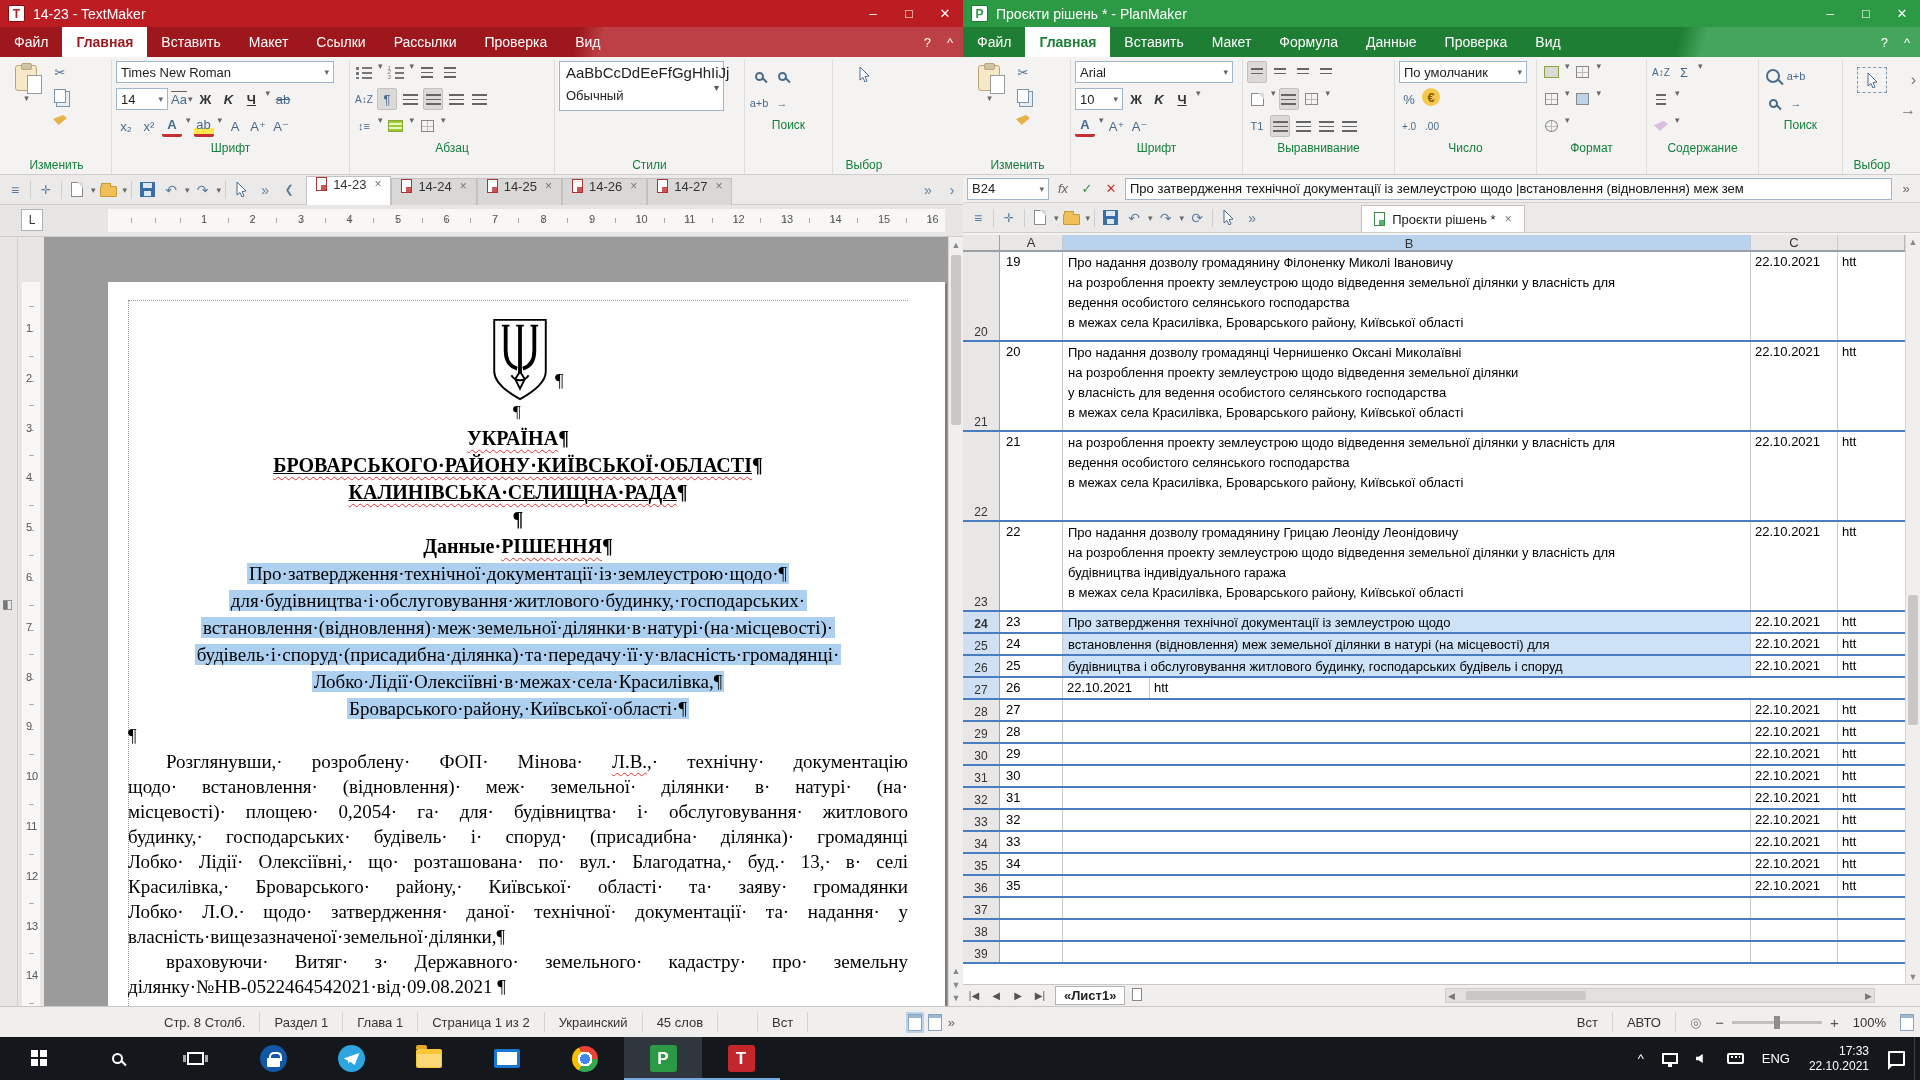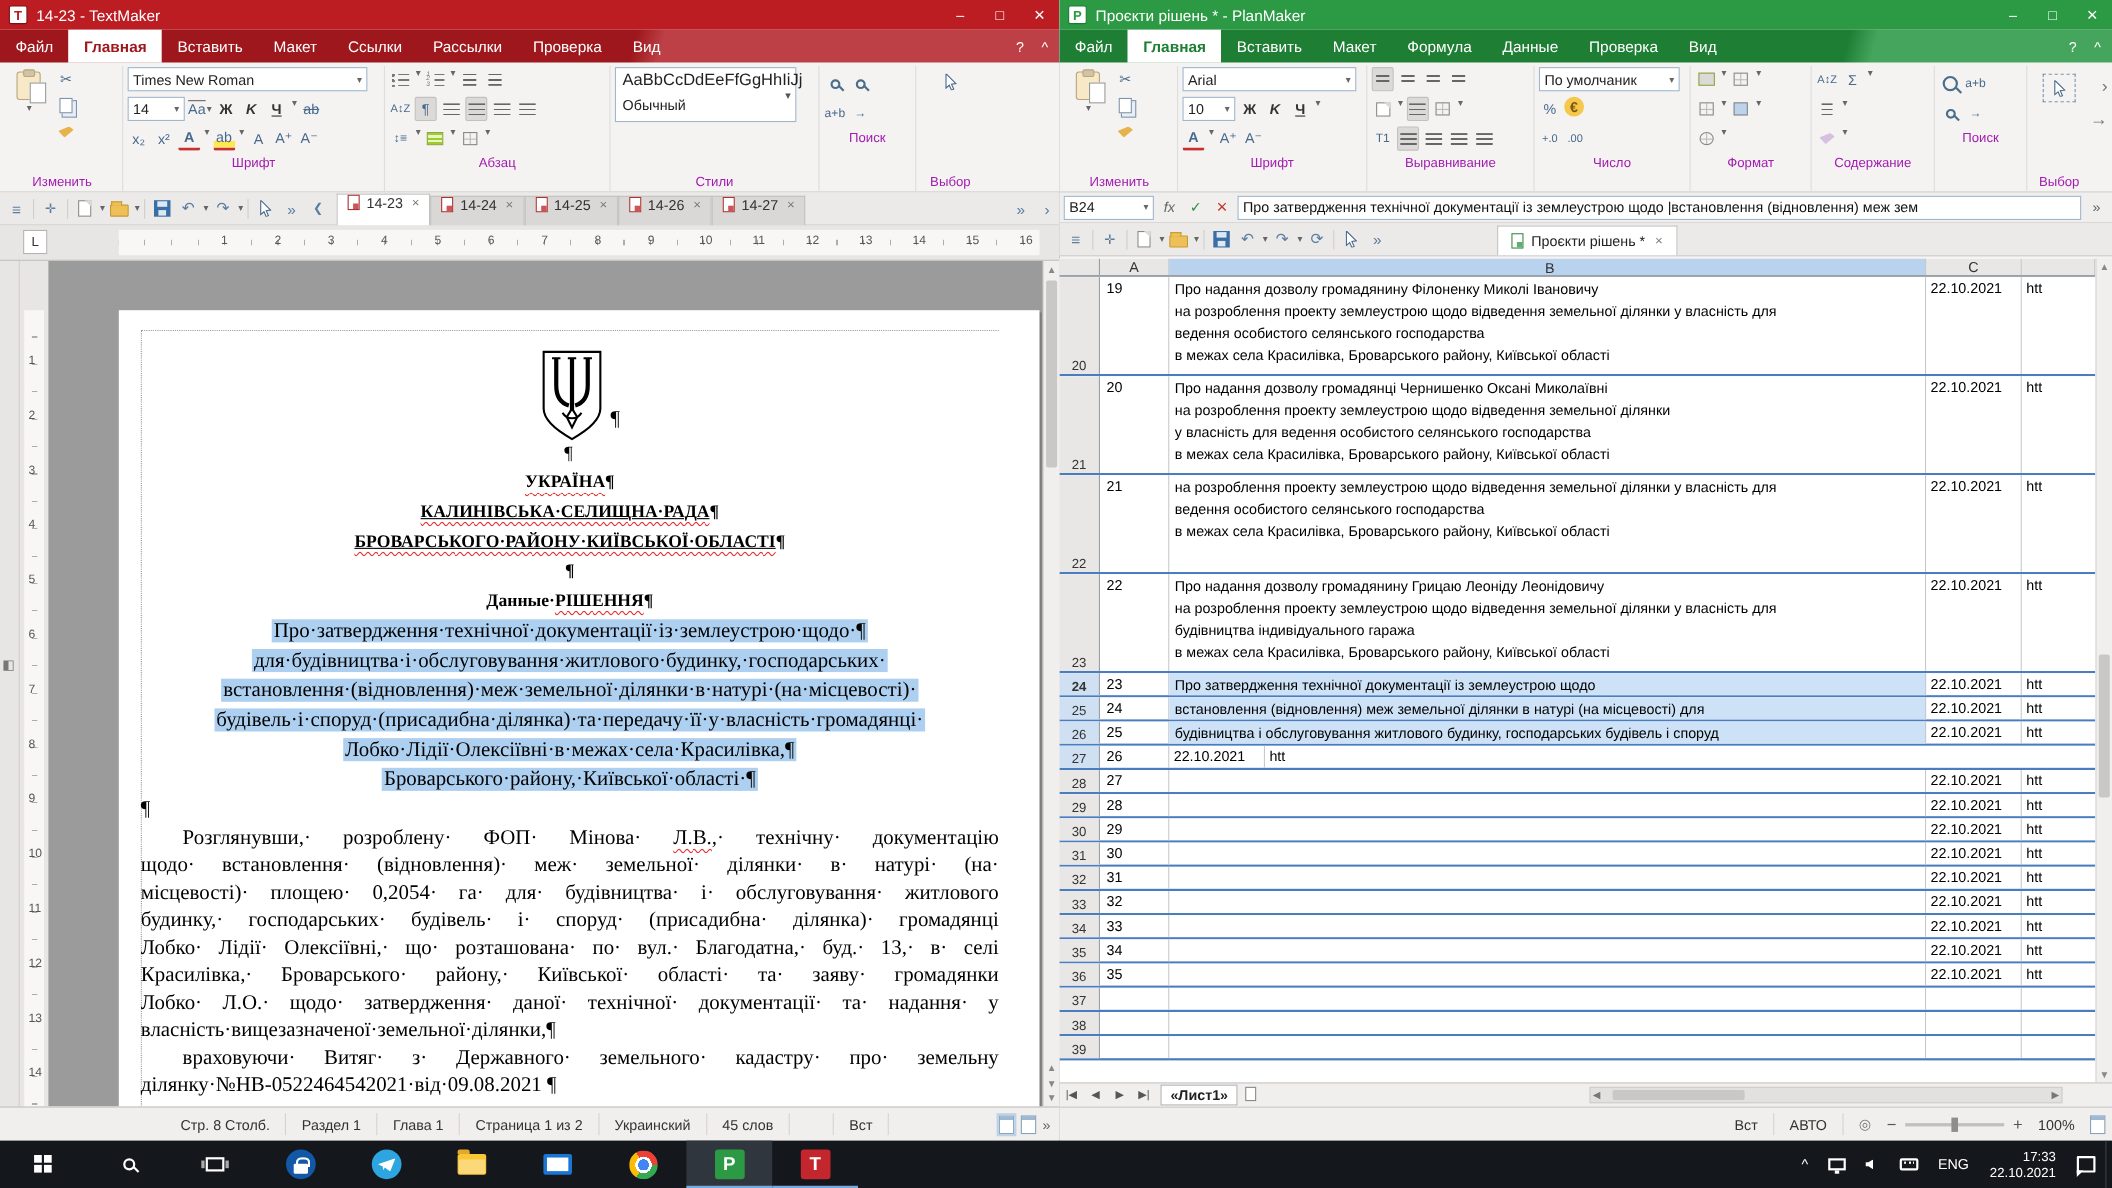--- a/index.html
+++ b/index.html
@@ -24,21 +24,21 @@
 #pm .mbar{background:linear-gradient(105deg,#1e7e34 0,#1e7e34 695px,#46a55c 720px,#46a55c 100%)}
 .mtab{padding:0 14px;display:flex;align-items:center;cursor:default}
 .mtab.active{background:#fff;font-weight:bold}
 #tm .mtab.active{color:#9e171c}
 #pm .mtab.active{color:#1e7e34}
 .mright{position:absolute;right:10px;top:0;height:100%;display:flex;gap:16px;align-items:center;font-size:13px}
 
 .ribbon{height:118px;background:#f4f3f2;border-bottom:1px solid #d0cecc;display:flex;padding:3px 2px 0 2px;position:relative;overflow:hidden}
 .rgroup{display:flex;flex-direction:column;border-right:1px solid #ddd;padding:1px 4px 0 4px;flex:0 0 auto}
 .rcontent{flex:1;display:flex;gap:4px;align-items:flex-start}
-.glabel{height:17px;font-size:12px;color:#a21caf;text-align:center;line-height:16px;white-space:nowrap}
+.glabel{height:17px;font-size:12px;color:#15803d;text-align:center;line-height:16px;white-space:nowrap}
 .col3{display:flex;flex-direction:column;gap:2px}
 .rrow{display:flex;align-items:flex-start;gap:3px;height:25px}
 .btn{display:inline-flex;align-items:center;justify-content:center;border-radius:2px;color:#47698c;min-width:20px;height:22px;font-size:13px;white-space:nowrap}
 .btn.pressed{background:#dcdad8;border:1px solid #c3c1bf}
 .car{font-size:9px;color:#666;margin-left:1px}
 .combo{background:#fff;border:1px solid #9fb6cc;height:22px;font-size:13px;display:flex;align-items:center;justify-content:space-between;padding:0 4px;color:#222;white-space:nowrap;overflow:hidden}
 .bigbtn{width:40px;display:flex;flex-direction:column;align-items:center;gap:2px;padding-top:4px}
 .clip{width:22px;height:26px;background:#f7e8c8;border:1px solid #b9a578;border-radius:3px;position:relative}
 .clip:before{content:"";position:absolute;top: -3px;left:5px;width:9px;height:5px;background:#cfc4a6;border-radius:2px;border:1px solid #b9a578}
 .clip:after{content:"";position:absolute;right:-6px;bottom:-4px;width:13px;height:17px;background:#fff;border:1px solid #9a9a9a}
@@ -96,21 +96,21 @@
 .vruler .vband{position:absolute;top:45px;bottom:0;left:4px;right:4px;background:#f8f7f6;background-image:repeating-linear-gradient(to bottom,transparent 0 23.9px,#adadad 23.9px 24.9px);background-size:5px 100%;background-position:center 0;background-repeat:no-repeat}
 .rnumv{position:absolute;left:8px}
 .page{position:absolute;left:108px;top:45px;width:837px;height:1000px;background:#fff;box-shadow:2px 2px 0 #7c7c7c}
 .guide-v{position:absolute;left:20px;top:18px;bottom:0;border-left:1px dotted #9a9a9a}
 .guide-h{position:absolute;left:20px;right:37px;top:18px;border-top:1px dotted #9a9a9a}
 .emblem{position:absolute;left:383px;top:36px}
 .empil{position:absolute;left:447px;top:88px;font-family:"Liberation Serif","DejaVu Serif",serif;font-size:19px}
 .empil2{position:absolute;left:405px;top:120px;font-family:"Liberation Serif","DejaVu Serif",serif;font-size:17px}
 .dtext{position:absolute;left:20px;top:143px;width:780px;font-family:"Liberation Serif","DejaVu Serif",serif;color:#000}
 .dl{white-space:nowrap}
-.dl.h{font-size:16px;font-weight:bold;height:27px;line-height:27px;text-align:center}
+.dl.h{font-size:20px;font-weight:bold;height:27px;line-height:27px;text-align:center}
 .dl.sel{font-size:19px;height:27px;line-height:27px;text-align:center}
 .dl.mark{font-size:19px;height:27px;line-height:27px;text-align:left}
 .dl.body{font-size:19px;height:25px;line-height:25px;text-align:justify;text-align-last:justify;white-space:normal}
 .dl.bodyl{font-size:19px;height:25px;line-height:25px;text-align:left;white-space:normal}
 .dl.ind{text-indent:38px}
 .selbg{background:#aed0f0;padding:0 2px}
 .wavy{text-decoration:underline;text-decoration-style:wavy;text-decoration-color:#e03535;text-decoration-thickness:1px;text-underline-offset:4px}
 .u{text-decoration:underline;text-decoration-thickness:1px}
 .vscroll{position:absolute;right:0;top:0;width:15px;height:100%;background:#f0efee;border-left:1px solid #d8d6d4;color:#888;font-size:9px}
 .vthumb{position:absolute;left:2px;right:2px;background:#cac8c6;border-radius:2px}
@@ -491,22 +491,22 @@
           <g fill="none" stroke="#000" stroke-width="2">
             <path d="M11,8 H19 M26,8 H34 M41,8 H49"></path>
             <path d="M30,56 L25,64 L30,74 L35,64 Z"></path>
             <path d="M21,60 C25,67 35,67 39,60"></path>
           </g>
         </svg>
         <span class="empil">¶</span>
         <span class="empil2">¶</span>
         <div class="dtext" id="doc-lines">
             <div class="dl h"><span class="wavy">УКРАЇНА</span><span>¶</span></div>
+            <div class="dl h"><span class="u"><span class="wavy">БРОВАРСЬКОГО·РАЙОНУ·КИЇВСЬКОЇ·ОБЛАСТІ</span></span><span>¶</span></div>
             <div class="dl h"><span class="u"><span class="wavy">КАЛИНІВСЬКА·СЕЛИЩНА·РАДА</span></span><span>¶</span></div>
-            <div class="dl h"><span class="u"><span class="wavy">БРОВАРСЬКОГО·РАЙОНУ·КИЇВСЬКОЇ·ОБЛАСТІ</span></span><span>¶</span></div>
             <div class="dl h"><span>¶</span></div>
             <div class="dl h"><span>Данные·</span><span class="wavy">РІШЕННЯ</span><span>¶</span></div>
             <div class="dl sel"><span class="selbg"><span>Про·затвердження·технічної·документації·із·землеустрою·щодо·¶</span></span></div>
             <div class="dl sel"><span class="selbg"><span>для·будівництва·і·обслуговування·житлового·будинку,·господарських·</span></span></div>
             <div class="dl sel"><span class="selbg"><span>встановлення·(відновлення)·меж·земельної·ділянки·в·натурі·(на·місцевості)·</span></span></div>
             <div class="dl sel"><span class="selbg"><span>будівель·і·споруд·(присадибна·ділянка)·та·передачу·її·у·власність·громадянці·</span></span></div>
             <div class="dl sel"><span class="selbg"><span>Лобко·Лідії·Олексіївні·в·межах·села·Красилівка,¶</span></span></div>
             <div class="dl sel"><span class="selbg"><span>Броварського·району,·Київської·області·¶</span></span></div>
             <div class="dl mark"><span>¶</span></div>
             <div class="dl body ind"><span>Розглянувши,· розроблену· ФОП· Мінова· </span><span class="wavy">Л.В.</span><span>,· технічну· документацію</span></div>

